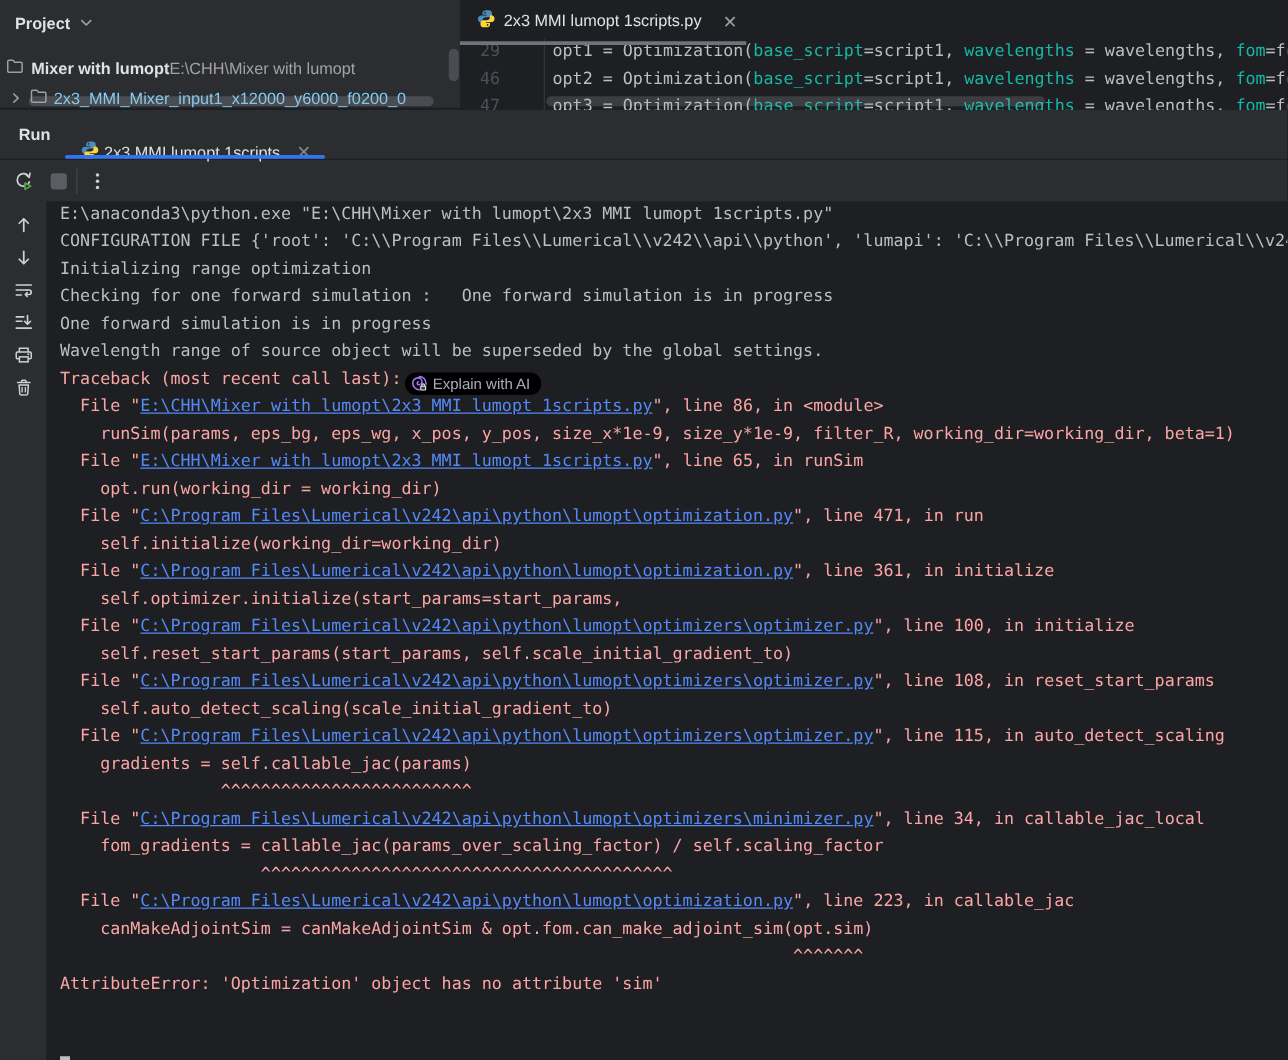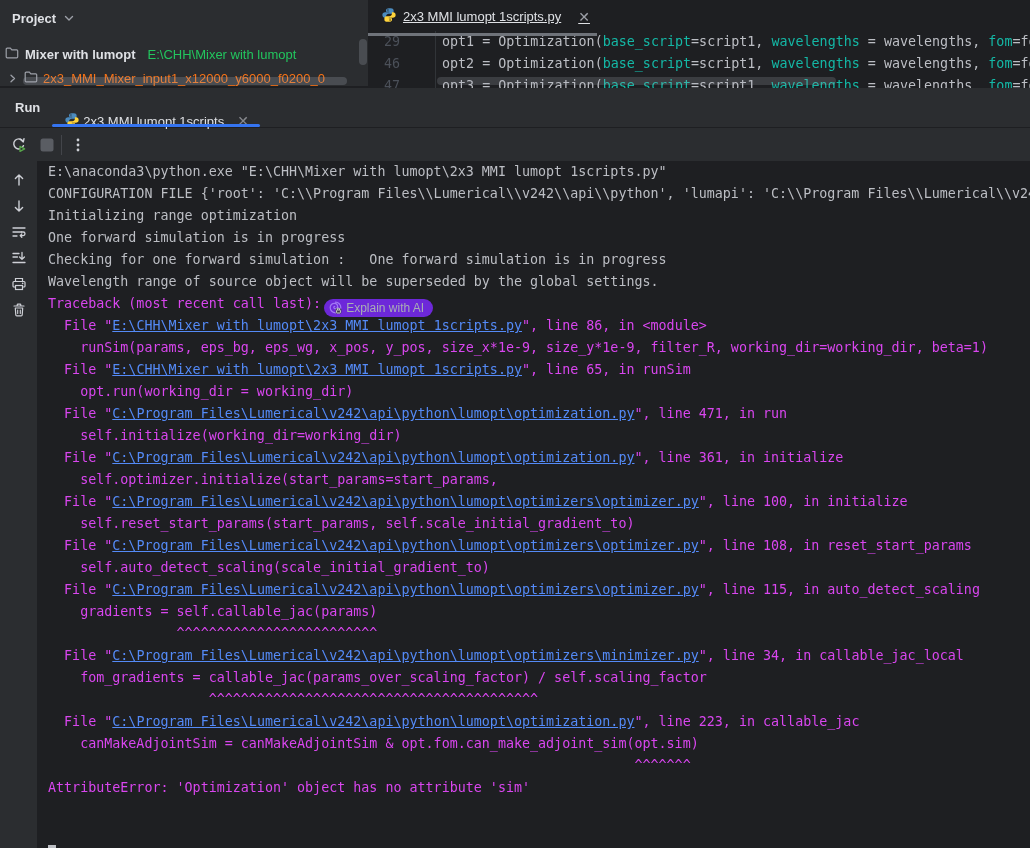--- a/index.html
+++ b/index.html
@@ -11,29 +11,29 @@
   .top { position:absolute; left:0; top:0; width:1030px; height:88px; display:flex; }
   .project-pane { position:relative; width:368px; height:88px; background:#2b2d30; overflow:hidden; flex:none; border-bottom:2px solid #1e1f22; }
   .pp-header { height:36px; display:flex; align-items:center; padding-left:12px; }
   .pp-title { font-weight:bold; color:#dfe1e5; }
   .pp-chevron { margin-left:7px; display:flex; align-items:center; }
   .tree { padding-top:6px; }
   .tree-row { height:24px; display:flex; align-items:center; white-space:nowrap; }
   .tree-row .g-icon { flex:none; }
   .row-root .folder { margin-left:5px; }
   .row-root .t-name { margin-left:6px; font-weight:bold; color:#dfe1e5; }
-  .row-root .t-path { margin-left:12px; color:#22c55e; }
+  .row-root .t-path { margin-left:0; color:#a3a3a3; }
   .row-child .chev { margin-left:5px; width:14px; display:flex; justify-content:center; }
   .row-child .folder { margin-left:5px; }
-  .row-child .t-name { margin-left:5px; color:#f97316; }
+  .row-child .t-name { margin-left:5px; color:#7dd3fc; }
   .pp-vscroll { position:absolute; right:1px; top:39px; width:8px; height:26px; border-radius:4px; background:rgba(164,168,176,0.26); }
   .pp-hscroll { position:absolute; left:23px; top:77px; width:324px; height:8px; border-radius:4px; background:rgba(164,168,176,0.26); }
 
   .editor-pane { position:relative; width:662px; height:88px; background:#1e1f22; overflow:hidden; flex:none; }
-  .ed-tabbar { position:relative; height:33px; display:flex;text-decoration:underline; }
+  .ed-tabbar { position:relative; height:33px; display:flex; }
   .ed-tab { position:relative; height:33px; display:flex; align-items:center; padding-left:13px; width:229px; }
   .ed-tab-label { margin-left:6px; color:#dfe1e5; }
   .ed-tab-close { margin-left:17px; color:#9da0a8; font-size:14px; line-height:1; }
   .ed-tab-underline { position:absolute; left:0; top:33px; width:229px; height:3px; background:#6f737a; z-index:4; }
   .ed-body { position:absolute; left:0; top:31px; right:0; bottom:0; font-family:"DejaVu Sans Mono", monospace; font-size:13.35px; line-height:22px; white-space:pre; }
   .ed-gutter { position:absolute; left:0; top:0; width:32px; text-align:right; color:#4b5059; }
   .ed-gutter div { height:22px; }
   .ed-gutter-sep { position:absolute; left:67px; top:0; bottom:0; width:1px; background:#313438; }
   .ed-code { position:absolute; left:74px; top:0; color:#bcbec4; }
   .ed-code div { height:22px; }
@@ -53,23 +53,23 @@
   .tb-btn + .tb-btn { margin-left:12px; }
   .tb-sep { width:1px; height:20px; background:#43454a; margin-left:6px; flex:none; }
   .tb-kebab { margin-left:8px; }
 
   .console-wrap { position:absolute; left:0; top:73px; width:1030px; bottom:0; display:flex; }
   .gutter-strip { width:37px; background:#2b2d30; flex:none; padding-top:11px; display:flex; flex-direction:column; align-items:center; }
   .gs-icon { width:16px; height:16px; margin-bottom:10px; flex:none; }
   .console { position:relative; flex:1; background:#1e1f22; overflow:hidden; font-family:"DejaVu Sans Mono", monospace; font-size:13.35px; line-height:22px; padding-left:11px; color:#bcbec4; }
   .cl { height:22px; white-space:pre; }
   .seg-out { color:#bcbec4; }
-  .seg-err { color:#d946ef; }
+  .seg-err { color:#fca5a5; }
   .seg-link { color:#548af7; text-decoration:underline; }
-  .ai-pill { display:inline-flex; align-items:center; height:18px; border-radius:9px; background:#6d28d9; padding:0 9px 0 5px; margin-left:3px; vertical-align:-6px; }
+  .ai-pill { display:inline-flex; align-items:center; height:18px; border-radius:9px; background:#000000; padding:0 9px 0 5px; margin-left:3px; vertical-align:-6px; }
   .ai-pill .ai-label { font-family:"Liberation Sans", sans-serif; font-size:12px; color:#a9adb5; margin-left:4px; }
   .console-caret { position:absolute; left:11px; bottom:0; width:8px; height:3px; background:#bcbec4; }
 </style>
 </head>
 <body>
 
 <div class="app">
 
   <div class="top">
 
@@ -212,22 +212,22 @@
             <path d="M4.3 6 H11.7 L11.2 13 a1 1 0 0 1 -1 0.9 H5.8 a1 1 0 0 1 -1-0.9 Z" fill="none" stroke="#ced0d6" stroke-width="1.2" stroke-linejoin="round"></path>
             <path d="M6.7 8 V11.5 M9.3 8 V11.5" stroke="#ced0d6" stroke-width="1.1" stroke-linecap="round"></path>
           </svg>
         </span>
       </div>
       <div class="console" id="console">
         <div class="console-caret"></div>
       <div class="cl"><span class="seg-out">E:\anaconda3\python.exe "E:\CHH\Mixer with lumopt\2x3 MMI lumopt 1scripts.py"</span></div>
           <div class="cl"><span class="seg-out">CONFIGURATION FILE {'root': 'C:\\Program Files\\Lumerical\\v242\\api\\python', 'lumapi': 'C:\\Program Files\\Lumerical\\v242\\api\\python'}</span></div>
           <div class="cl"><span class="seg-out">Initializing range optimization</span></div>
+          <div class="cl"><span class="seg-out">Checking for one forward simulation :   One forward simulation is in progress</span></div>
           <div class="cl"><span class="seg-out">One forward simulation is in progress</span></div>
-          <div class="cl"><span class="seg-out">Checking for one forward simulation :   One forward simulation is in progress</span></div>
           <div class="cl"><span class="seg-out">Wavelength range of source object will be superseded by the global settings.</span></div>
           <div class="cl"><span class="seg-err">Traceback (most recent call last):</span><span class="ai-pill"><svg width="13" height="13" viewBox="0 0 13 13">
                 <path d="M6.5 1.2 a5.3 5.3 0 1 1 -5.3 5.3 a4.2 4.2 0 0 1 4.2 -4.2 a3.2 3.2 0 0 1 3.2 3.2 a2.3 2.3 0 0 1 -2.3 2.3 a1.5 1.5 0 0 1 -1.5 -1.5 a0.9 0.9 0 0 1 0.9 -0.9" fill="none" stroke="#a177f4" stroke-width="1.25" stroke-linecap="round"></path>
                 <rect x="6.7" y="7.4" width="5.6" height="5.0" rx="1" fill="#393b40"></rect>
                 <rect x="7.6" y="9.0" width="3.8" height="3.0" rx="0.6" fill="none" stroke="#dfe1e5" stroke-width="0.9"></rect>
                 <path d="M8.4 9.0 V8.2 a1.1 1.1 0 0 1 2.2 0 V9.0" fill="none" stroke="#dfe1e5" stroke-width="0.9"></path>
               </svg><span class="ai-label">Explain with AI</span></span></div>
           <div class="cl"><span class="seg-err">  File "</span><span class="seg-link">E:\CHH\Mixer with lumopt\2x3 MMI lumopt 1scripts.py</span><span class="seg-err">", line 86, in &lt;module&gt;</span></div>
           <div class="cl"><span class="seg-err">    runSim(params, eps_bg, eps_wg, x_pos, y_pos, size_x*1e-9, size_y*1e-9, filter_R, working_dir=working_dir, beta=1)</span></div>
           <div class="cl"><span class="seg-err">  File "</span><span class="seg-link">E:\CHH\Mixer with lumopt\2x3 MMI lumopt 1scripts.py</span><span class="seg-err">", line 65, in runSim</span></div>

